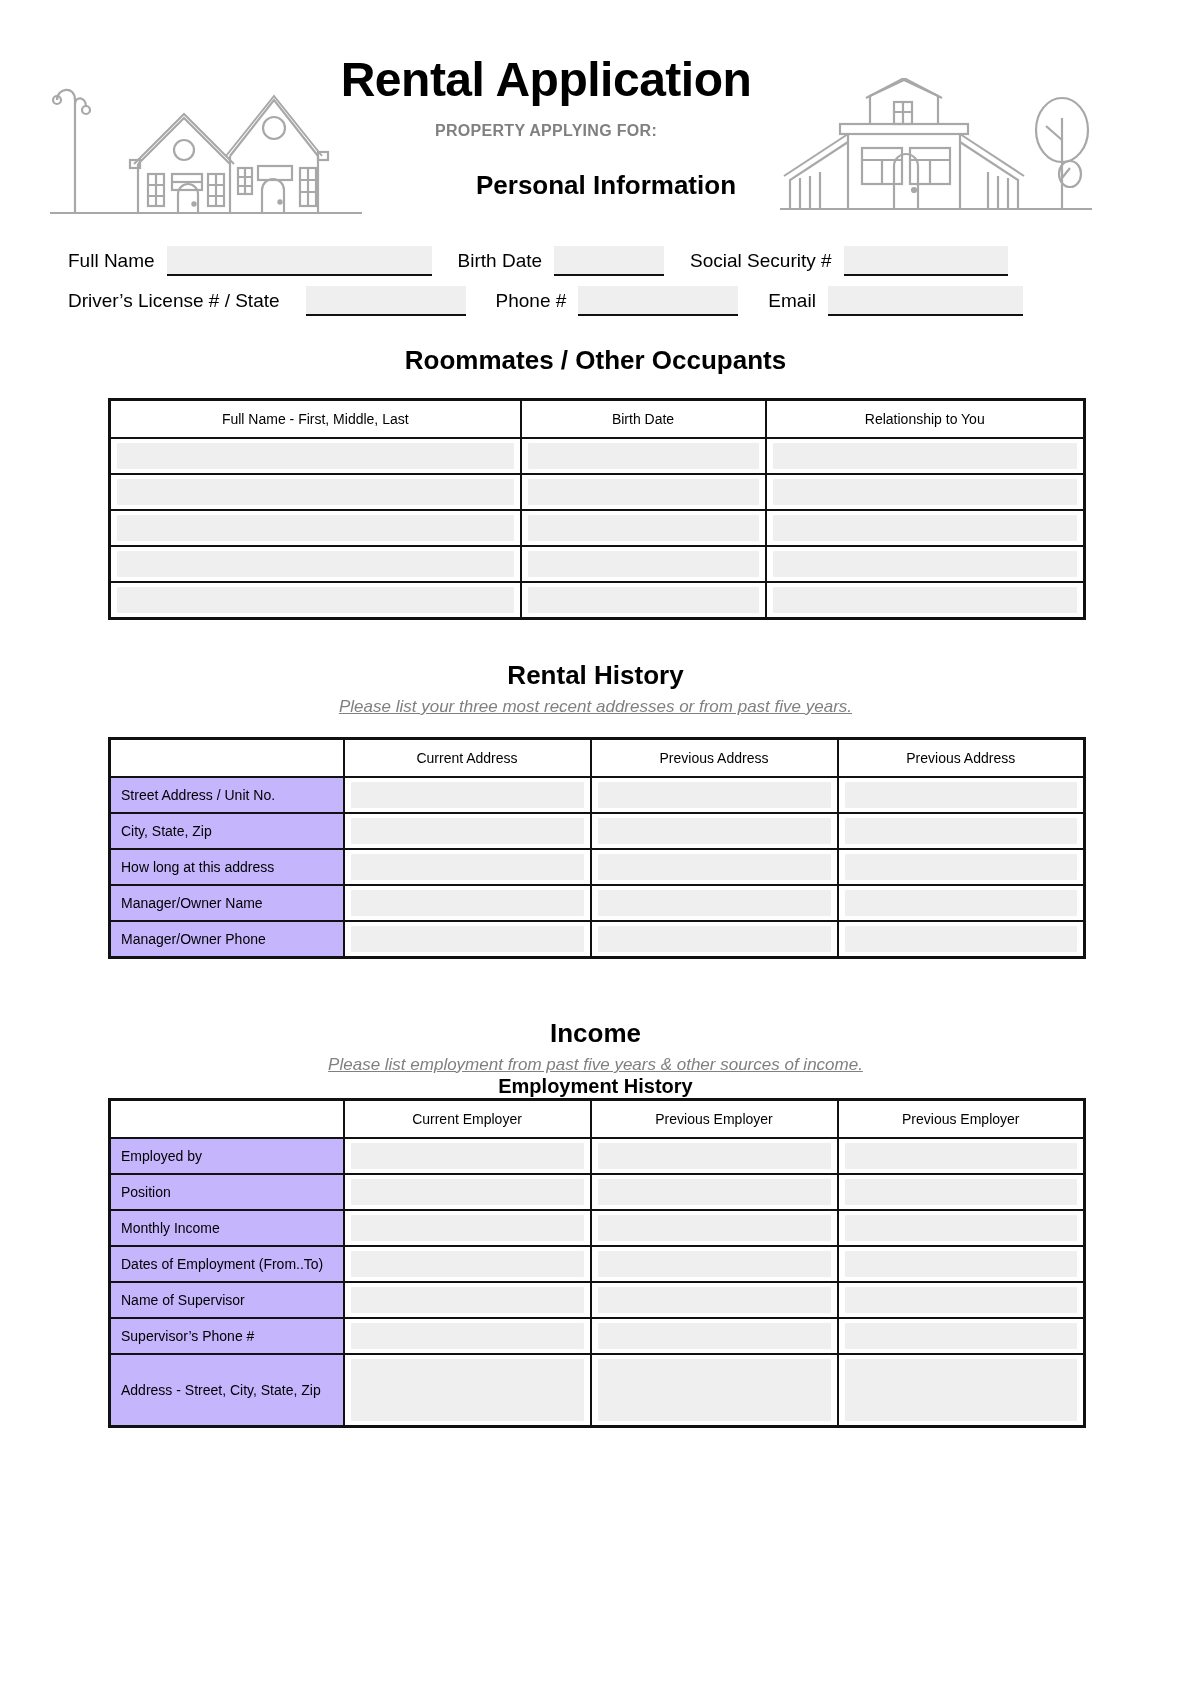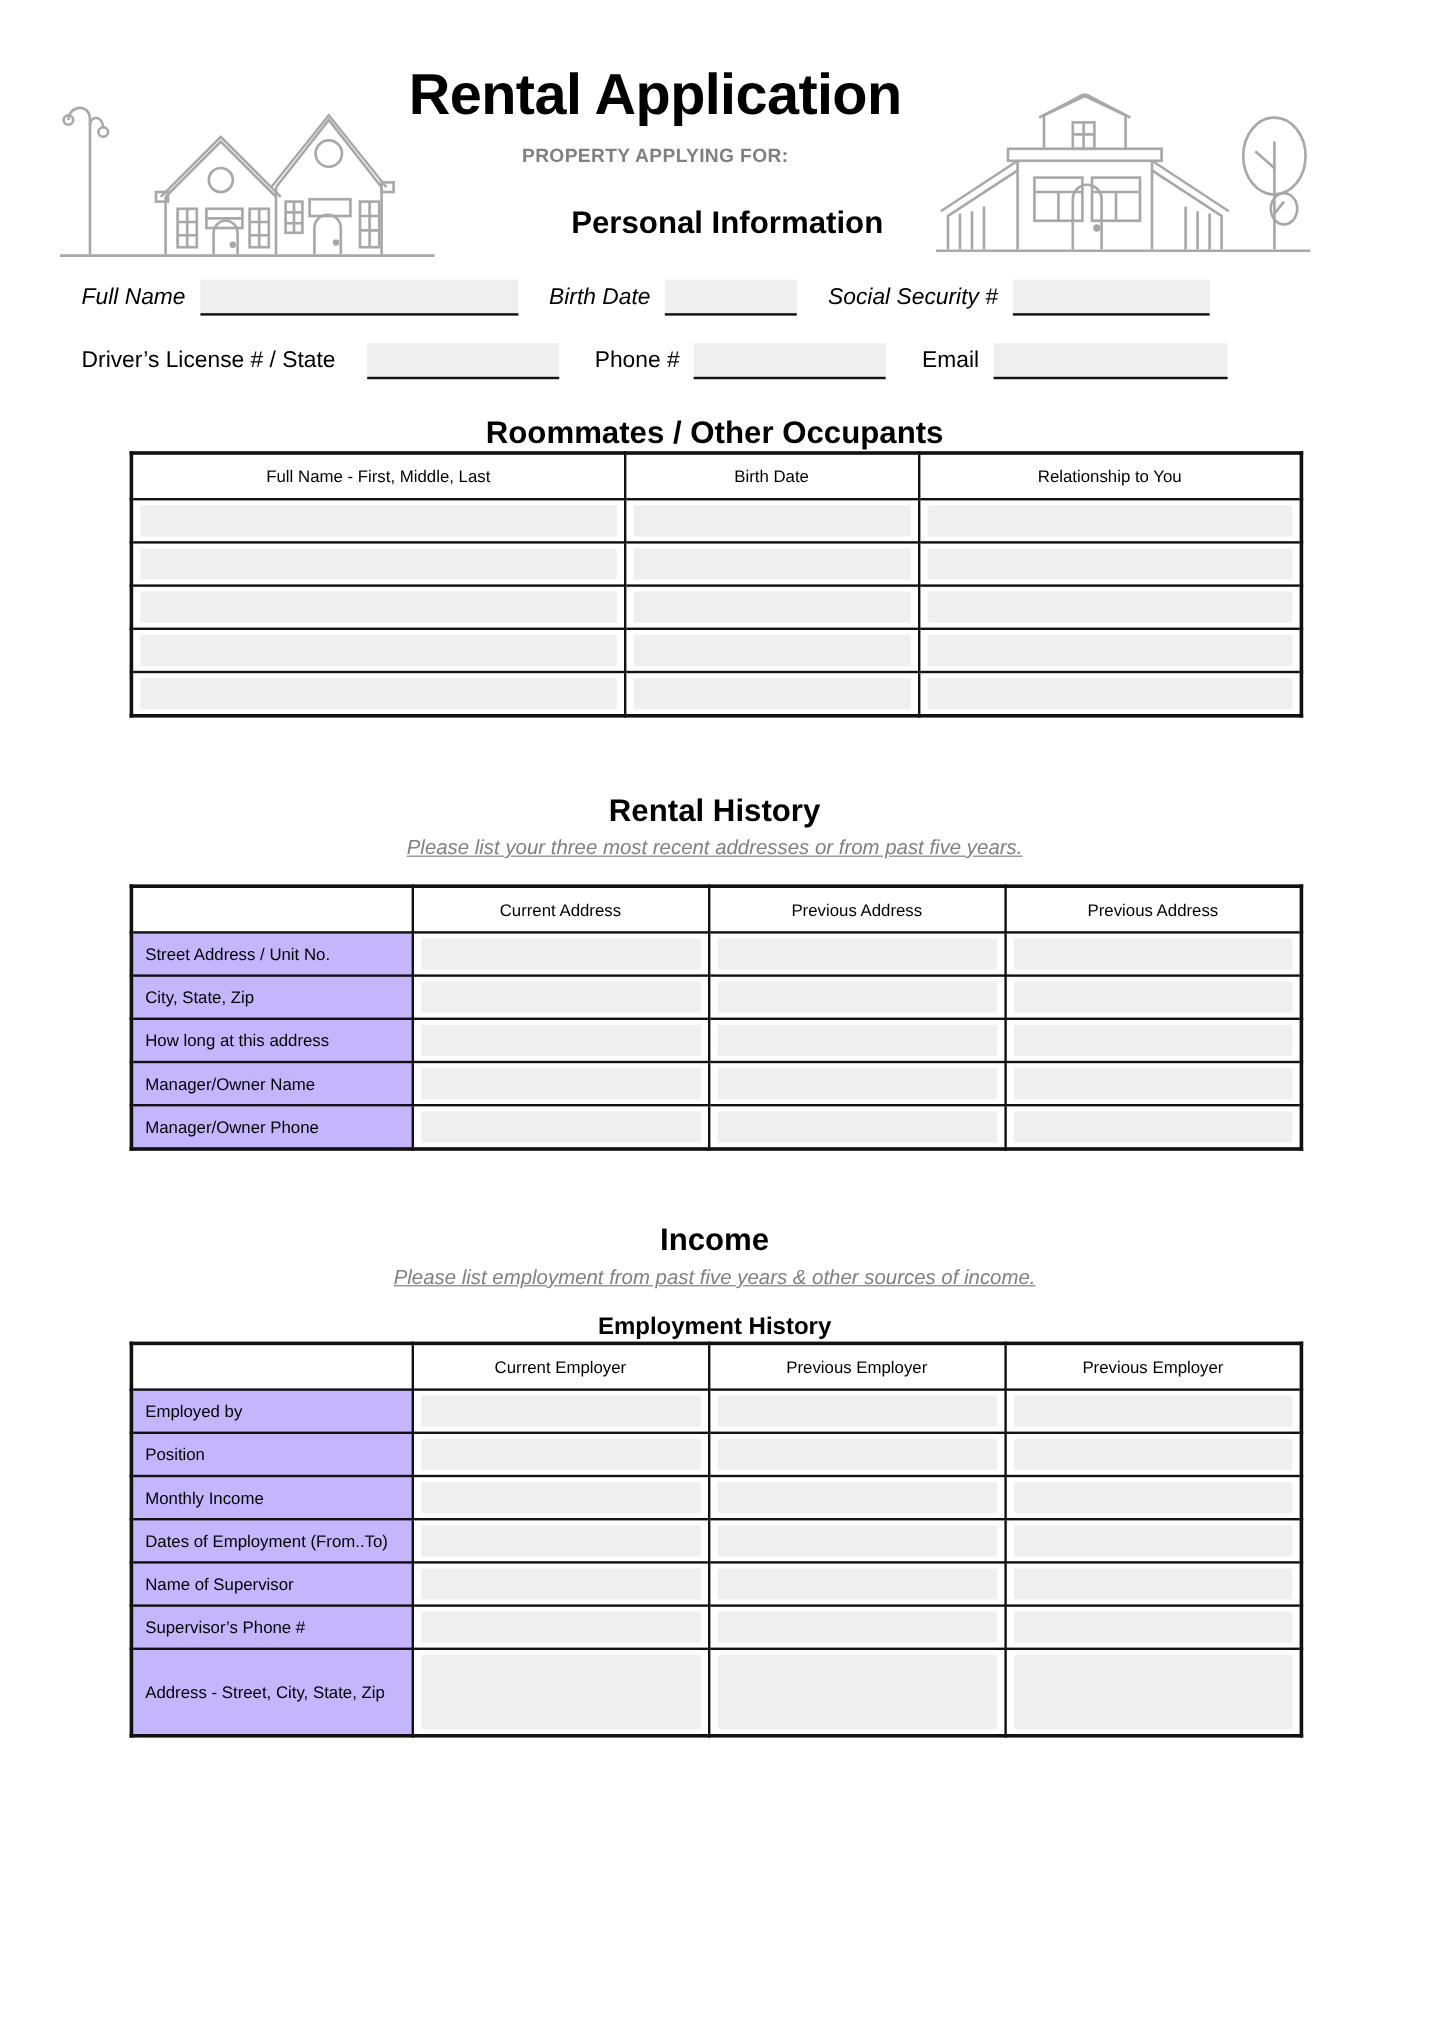--- a/index.html
+++ b/index.html
@@ -99,21 +99,21 @@
     font-weight: bold;
     margin-left: 21px;
   }
   .pi-row {
     position: absolute;
     left: 68px;
     width: 975px;
     display: flex;
     align-items: flex-end;
   }
-  .pi-row.r1 { top: 63px; font-style: italic; }
+  .pi-row.r1 { top: 76px; }
   .pi-row.r2 { top: 116px; }
 
   .field-label {
     font-size: 19px;
     white-space: nowrap;
     line-height: 30px;
   }
   .field-box {
     background: #efefef;
     border-bottom: 2px solid #111;
@@ -291,21 +291,21 @@
       <span class="field-box" style="width:160px"></span>
       <span class="gap-lg"></span>
       <span class="field-label">Email</span>
       <span class="gap-sm"></span>
       <span class="field-box" style="width:195px"></span>
     </div>
   </div>
 
   <div class="block" style="top:345px">
     <div class="section-title">Roommates / Other Occupants</div>
-    <div class="table-wrap" style="">
+    <div class="table-wrap" style="margin-top:22px">
       <table class="form-table">
         <colgroup>
             <col style="width:411px">
             <col style="width:245px">
             <col style="width:319px">
           </colgroup>
         <thead>
           <tr>
             <th>Full Name - First, Middle, Last</th>
             <th>Birth Date</th>
@@ -454,21 +454,21 @@
               </td>
           </tr>
         </tbody>
       </table>
     </div>
   </div>
 
   <div class="block" style="top:1018px">
     <div class="section-title">Income</div>
     <div class="section-note">Please list employment from past five years &amp; other sources of income.</div>
-    <div class="section-title small" style="margin-top:20px">Employment History</div>
+    <div class="section-title small" style="">Employment History</div>
 
     <div class="table-wrap" style="">
       <table class="form-table">
         <colgroup>
             <col style="width:234px">
             <col style="width:247px">
             <col style="width:247px">
             <col style="width:247px">
           </colgroup>
         <thead>

